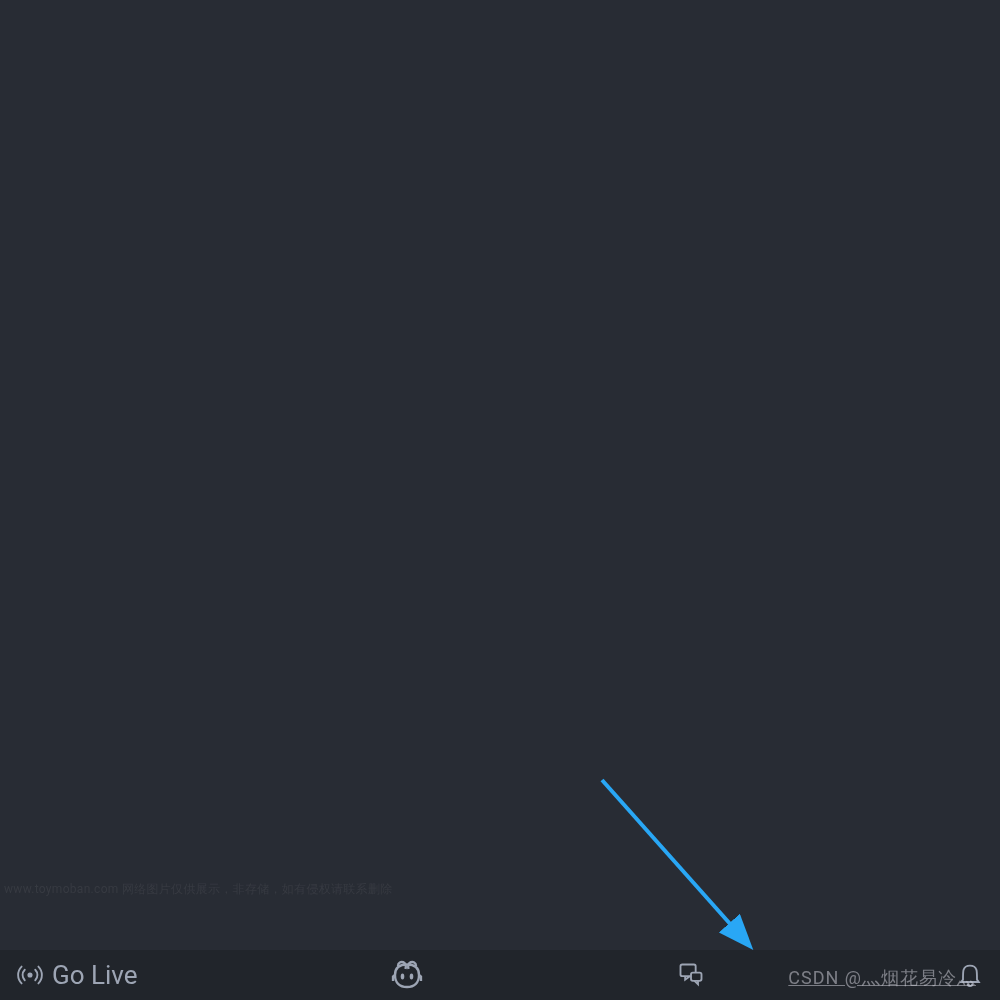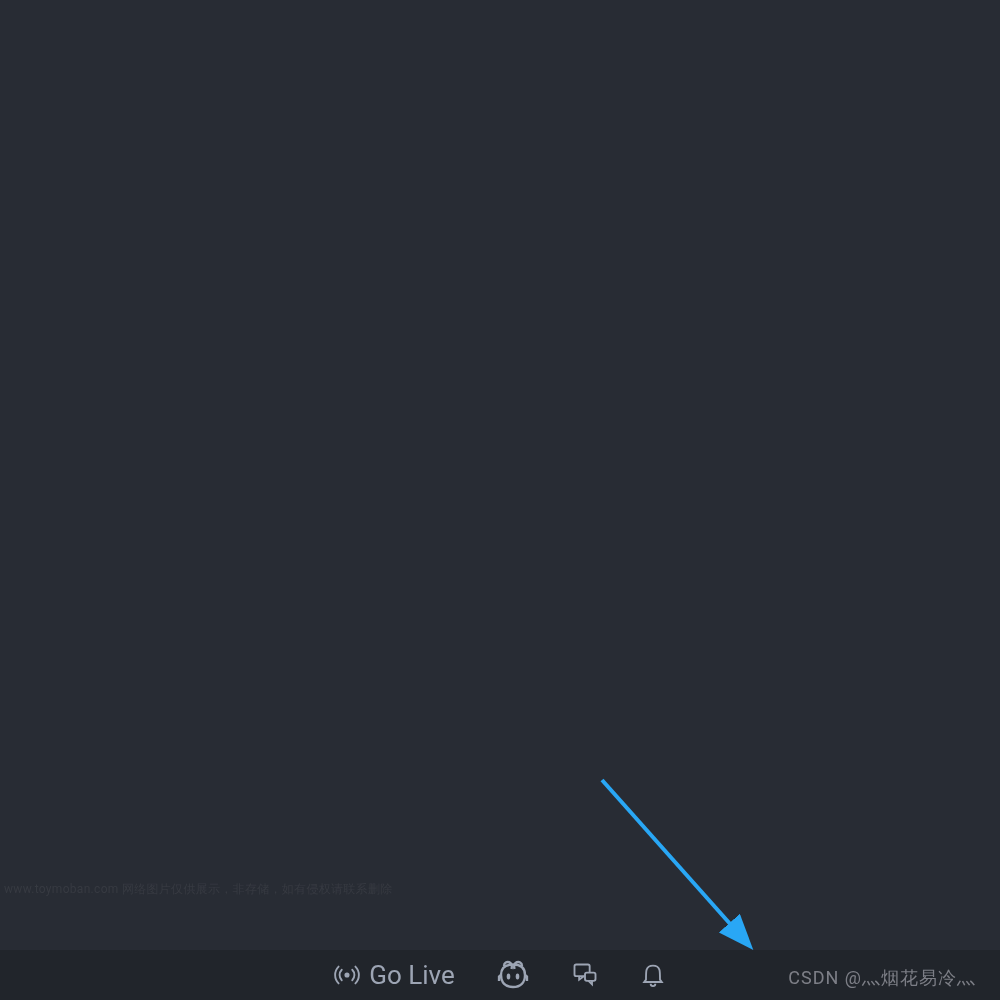--- a/index.html
+++ b/index.html
@@ -31,21 +31,21 @@
     }
     .status-bar {
       position: absolute;
       bottom: 0;
       left: 0;
       width: 100%;
       height: 50px;
       background: #21252b;
       display: flex;
       align-items: center;
-      justify-content: center;
+      justify-content: space-between;
       padding: 0 10px;
       gap: 28px;
     }
     .status-item {
       display: flex;
       align-items: center;
       gap: 8px;
       color: #9da5b4;
       font-size: 26px;
       cursor: pointer;
@@ -79,20 +79,21 @@
       pointer-events: none;
     }
     .watermark-csdn {
       position: absolute;
       bottom: 10px;
       right: 24px;
       font-size: 18px;
       color: rgba(200, 200, 210, 0.55);
       letter-spacing: 1px;
       pointer-events: none;
+      text-decoration: underline;
     }
   </style>
 </head>
 <body>
 
 <div class="editor-area">
   <div class="watermark-top">www.toymoban.com 网络图片仅供展示，非存储，如有侵权请联系删除</div>
 </div>
 
 <svg class="arrow-annotation" width="200" height="200" viewBox="0 0 200 200">

